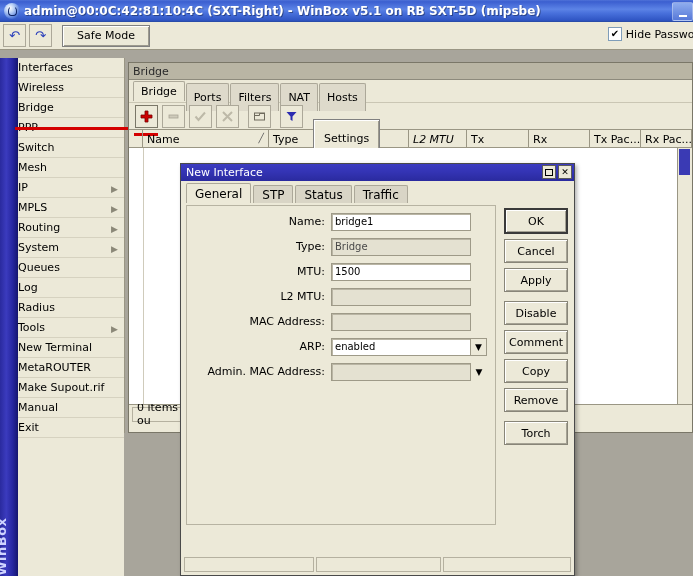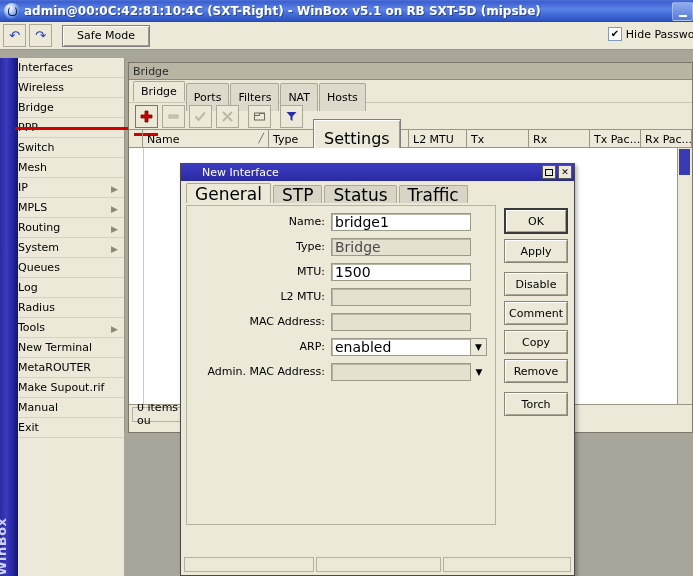--- a/index.html
+++ b/index.html
@@ -125,21 +125,21 @@
     width: 21px; height: 21px; margin-right: 4px;
     background: #ece9d8; border: 1px solid #aca899;
     display: flex; align-items: center; justify-content: center;
   }
   .bbtn.sep { margin-right: 9px; }
   .bbtn.plus { border-color: #7a7768; }
   .settings-btn {
     height: 20px; padding: 8px 10px; margin-left: 6px;
     background: #ece9d8; border: 1px solid #808080;
     box-shadow: inset 1px 1px 0 #fff, inset -1px -1px 0 #9d9a8e;
-    display: flex; align-items: center; font-size: 16px; margin-top: 44px;
+    display: flex; align-items: center; font-size: 11px; margin-top: 44px;
   }
   .addmark { position: absolute; left: 5px; top: 70px; width: 24px; height: 3px; background: #d40000; }
 
   .grid-head {
     display: flex; height: 17px; background: #ece9d8;
     border-top: 1px solid #9a9684; border-bottom: 1px solid #9a9684;
     font-size: 11px;
   }
   .gh {
     box-sizing: border-box; border-right: 1px solid #9a9684;
@@ -166,47 +166,47 @@
   
   .dlg {
     position: absolute; left: 180px; top: 163px; width: 395px; height: 413px;
     background: #ece9d8; border: 1px solid #4a4a4a; box-sizing: border-box;
     box-shadow: 2px 2px 4px rgba(0,0,0,.3);
   }
   .dlg-title {
     height: 17px;
     background: linear-gradient(to bottom, #3b3bc0 0%, #3434b5 45%, #2a2a9e 100%);
     color: #fff; font-size: 11px; display: flex; align-items: center;
-    padding-left: 21px; position: relative;
+    padding-left: 5px; position: relative;
   }
   .dlg-title .dbtns { position: absolute; right: 2px; top: 1px; display: flex; gap: 2px; }
   .dlg-title .dbtn {
     width: 14px; height: 14px; background: #ece9d8; border: 1px solid #5a5a5a;
     display: flex; align-items: center; justify-content: center;
     color: #000; font-size: 9px; line-height: 1; box-sizing: border-box;
   }
   .dbtn.maxb i { display: block; width: 8px; height: 7px; border: 1px solid #000; box-sizing: border-box; }
 
   .dlg-tabs { display: flex; padding: 4px 0 0 5px; }
   .dtab {
     height: 18px; padding: 0 8px; margin-right: 2px; box-sizing: border-box;
     background: #d9d5c6; border: 1px solid #aca899; border-bottom: none;
-    display: flex; align-items: center; font-size: 17px; border-radius: 2px 2px 0 0;
+    display: flex; align-items: center; font-size: 12px; border-radius: 2px 2px 0 0;
   }
   .dtab.active { background: #ece9d8; height: 20px; margin-top: -2px; }
 
   .dlg-body {
     position: absolute; left: 5px; top: 41px; width: 310px; height: 320px;
     border: 1px solid #b7b3a2; background: #ece9d8; box-sizing: border-box;
   }
   .frow { display: flex; align-items: center; height: 19px; margin: 6px 8px 0 0; }
   .frow .lbl { width: 138px; text-align: right; padding-right: 6px; font-size: 11px; }
   .fin {
     flex: 1; height: 18px; box-sizing: border-box; padding: 1px 3px;
-    border: 1px solid #9e9a88; background: #fff; font-size: 14px;
+    border: 1px solid #9e9a88; background: #fff; font-size: 10px;
     display: flex; align-items: center;
     box-shadow: inset 1px 1px 0 #b9b5a4;
   }
   .fin.ro { background: #e4e1d1; color: #4a4a4a; }
   .fin.hascombo { margin-right: 0; }
   .combo-btn {
     width: 16px; height: 18px; box-sizing: border-box;
     border: 1px solid #9e9a88; border-left: none; background: #ece9d8;
     display: flex; align-items: center; justify-content: center;
     font-size: 9px; color: #000;
@@ -384,21 +384,21 @@
 
     <div class="grid-head" id="grid-head">
         <div class="gh" style="flex: 0 0 14px;"></div>
         <div class="gh" style="flex: 0 0 126px;">
           <span>Name</span>
           <span class="sortarrow">╱</span>
         </div>
         <div class="gh" style="flex: 0 0 140px;">
           <span>Type</span>
         </div>
-        <div class="gh" style="flex: 0 0 58px;">
+        <div class="gh" style="flex: 0 0 58px; font-style: italic;">
           <span>L2 MTU</span>
         </div>
         <div class="gh" style="flex: 0 0 62px;">
           <span>Tx</span>
         </div>
         <div class="gh" style="flex: 0 0 61px;">
           <span>Rx</span>
         </div>
         <div class="gh" style="flex: 0 0 51px;">
           <span>Tx Pac...</span>
@@ -471,20 +471,21 @@
           <div class="combo-btn">▼</div>
         </div>
         <div class="frow">
           <div class="lbl">Admin. MAC Address:</div>
           <div class="fin ro hascombo"></div>
           <div class="combo-flat">▼</div>
         </div>
       </div>
     <div class="dlg-btns" id="dlg-buttons">
         <div class="dbtn-big default">OK</div>
+        <div class="dbtn-big">Cancel</div>
         <div class="dbtn-big">Apply</div>
         <div class="dbtn-big gap">Disable</div>
         <div class="dbtn-big">Comment</div>
         <div class="dbtn-big">Copy</div>
         <div class="dbtn-big">Remove</div>
         <div class="dbtn-big gap">Torch</div>
       </div>
     <div class="dlg-status">
       <div class="sc" style="flex:0 0 130px"></div>
       <div class="sc" style="flex:0 0 125px"></div>

